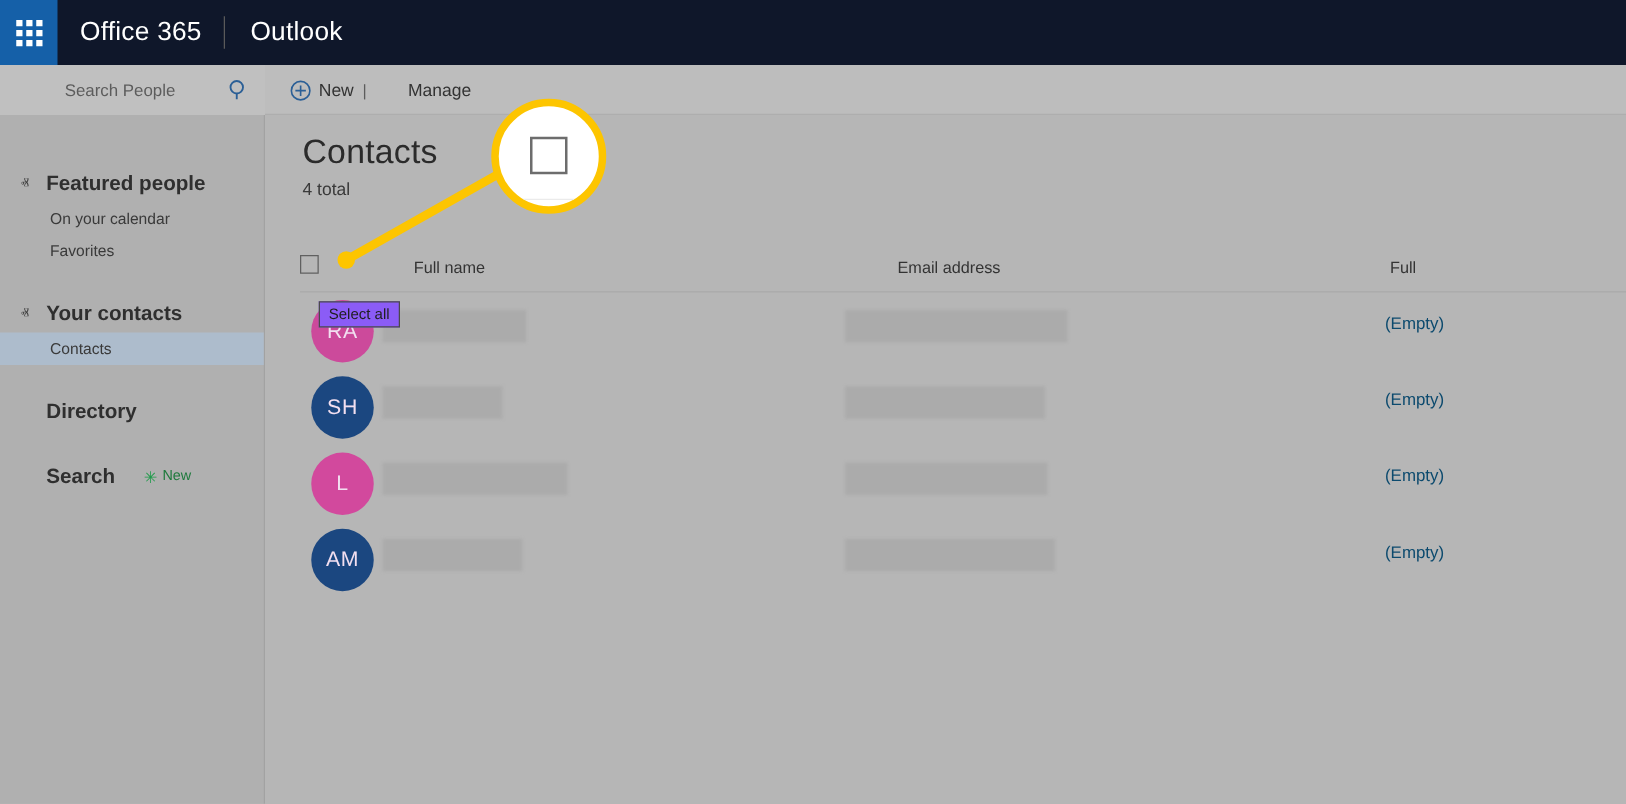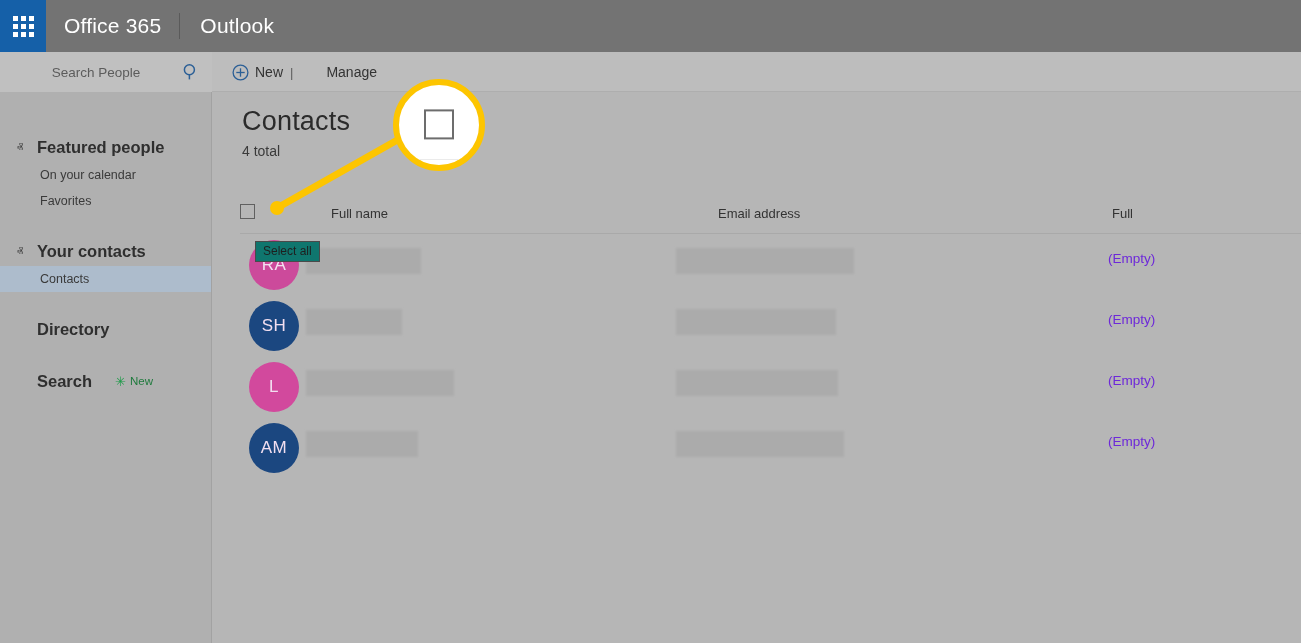--- a/index.html
+++ b/index.html
@@ -14,21 +14,21 @@
     position: relative;
     width: 1301px;
     height: 643px;
     background: #b6b6b6;
   }
 
   
   .suite-bar {
     position: absolute; left: 0; top: 0;
     width: 1301px; height: 52px;
-    background: #737373;
+    background: #0f172a;
     display: flex; align-items: center;
   }
   .waffle {
     width: 46px; height: 52px;
     background: #1560a8;
     display: flex; align-items: center; justify-content: center;
     cursor: pointer;
   }
   .waffle-grid {
     display: grid;
@@ -187,29 +187,29 @@
   }
   .redact {
     position: absolute;
     background: #ababab;
     filter: blur(1.2px);
   }
   .r-name  { left: 66px; top: 14px; height: 26px; }
   .r-email { left: 436px; top: 14px; height: 26px; }
   .cell-title {
     position: absolute; left: 868px; top: 17px;
-    font-size: 13.5px; color: #6d28d9; white-space: nowrap;
+    font-size: 13.5px; color: #0c4a6e; white-space: nowrap;
     filter: blur(.5px);
   }
 
   
   .tooltip {
     position: absolute;
     left: 255px; top: 241px;
-    background: #0f766e;
+    background: #8b5cf6;
     border: 1px solid #4a4a4a;
     color: #1f1f1f;
     font-size: 12px;
     padding: 2px 7px 3px 7px;
     white-space: nowrap;
     z-index: 40;
   }
 
   
   .callout-line { position: absolute; left: 0; top: 0; width: 1301px; height: 643px; z-index: 45; pointer-events: none; }

